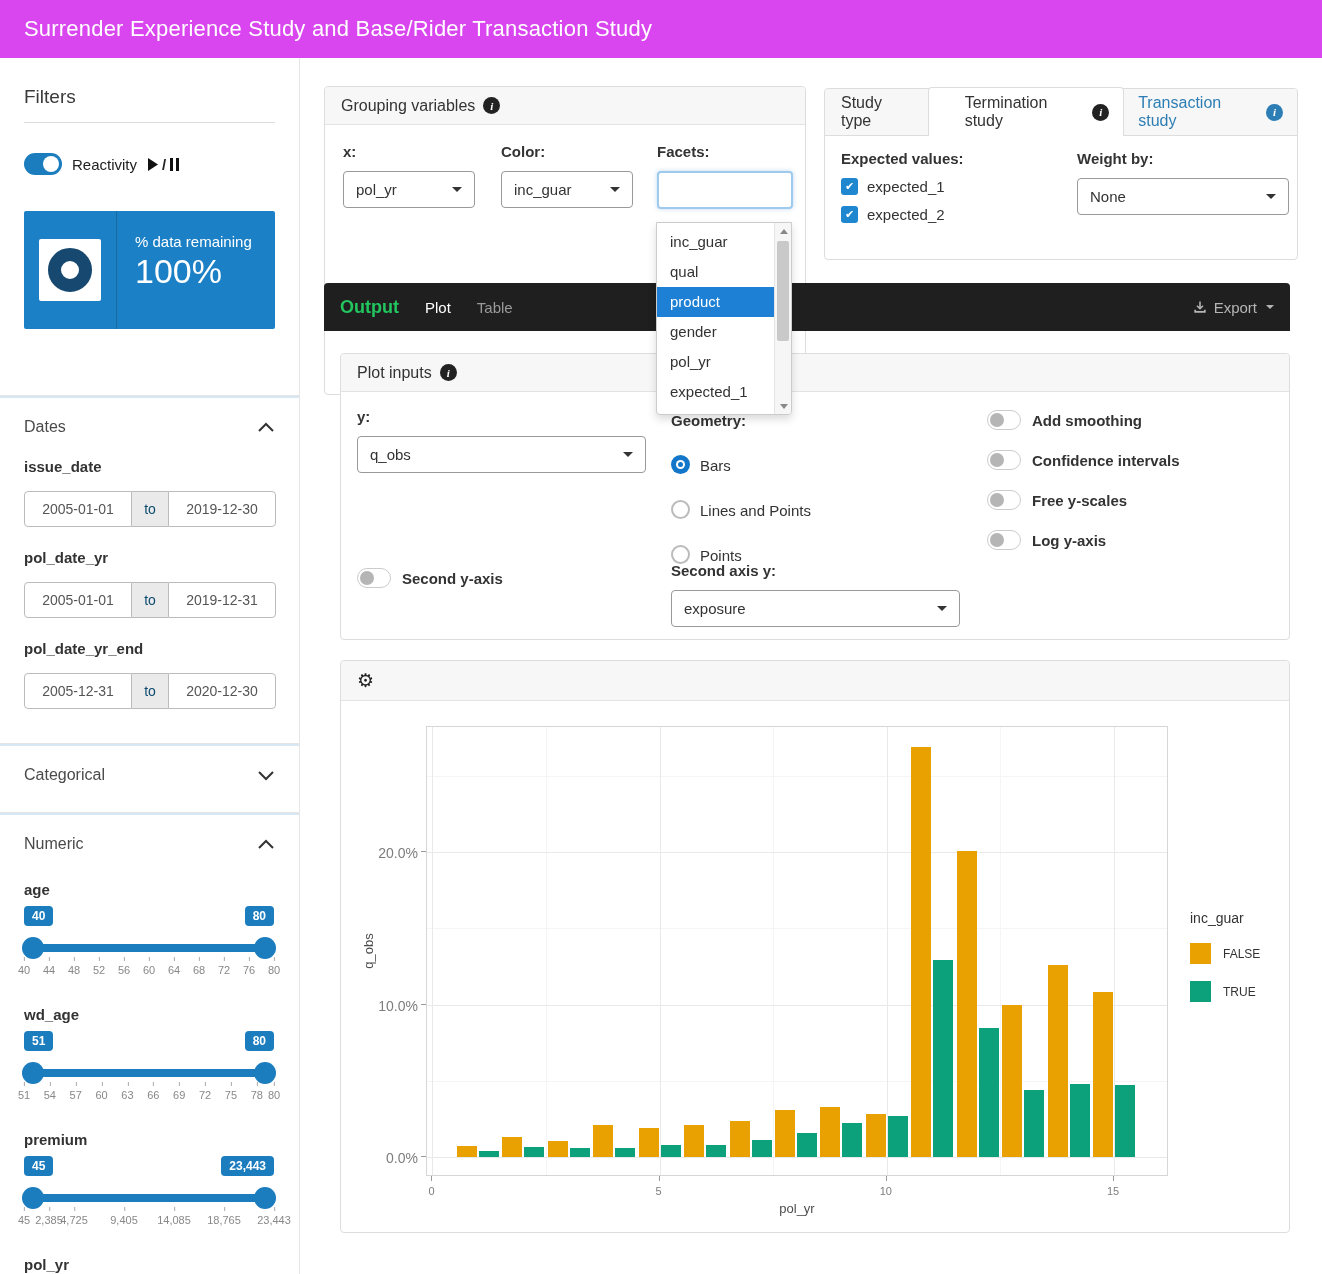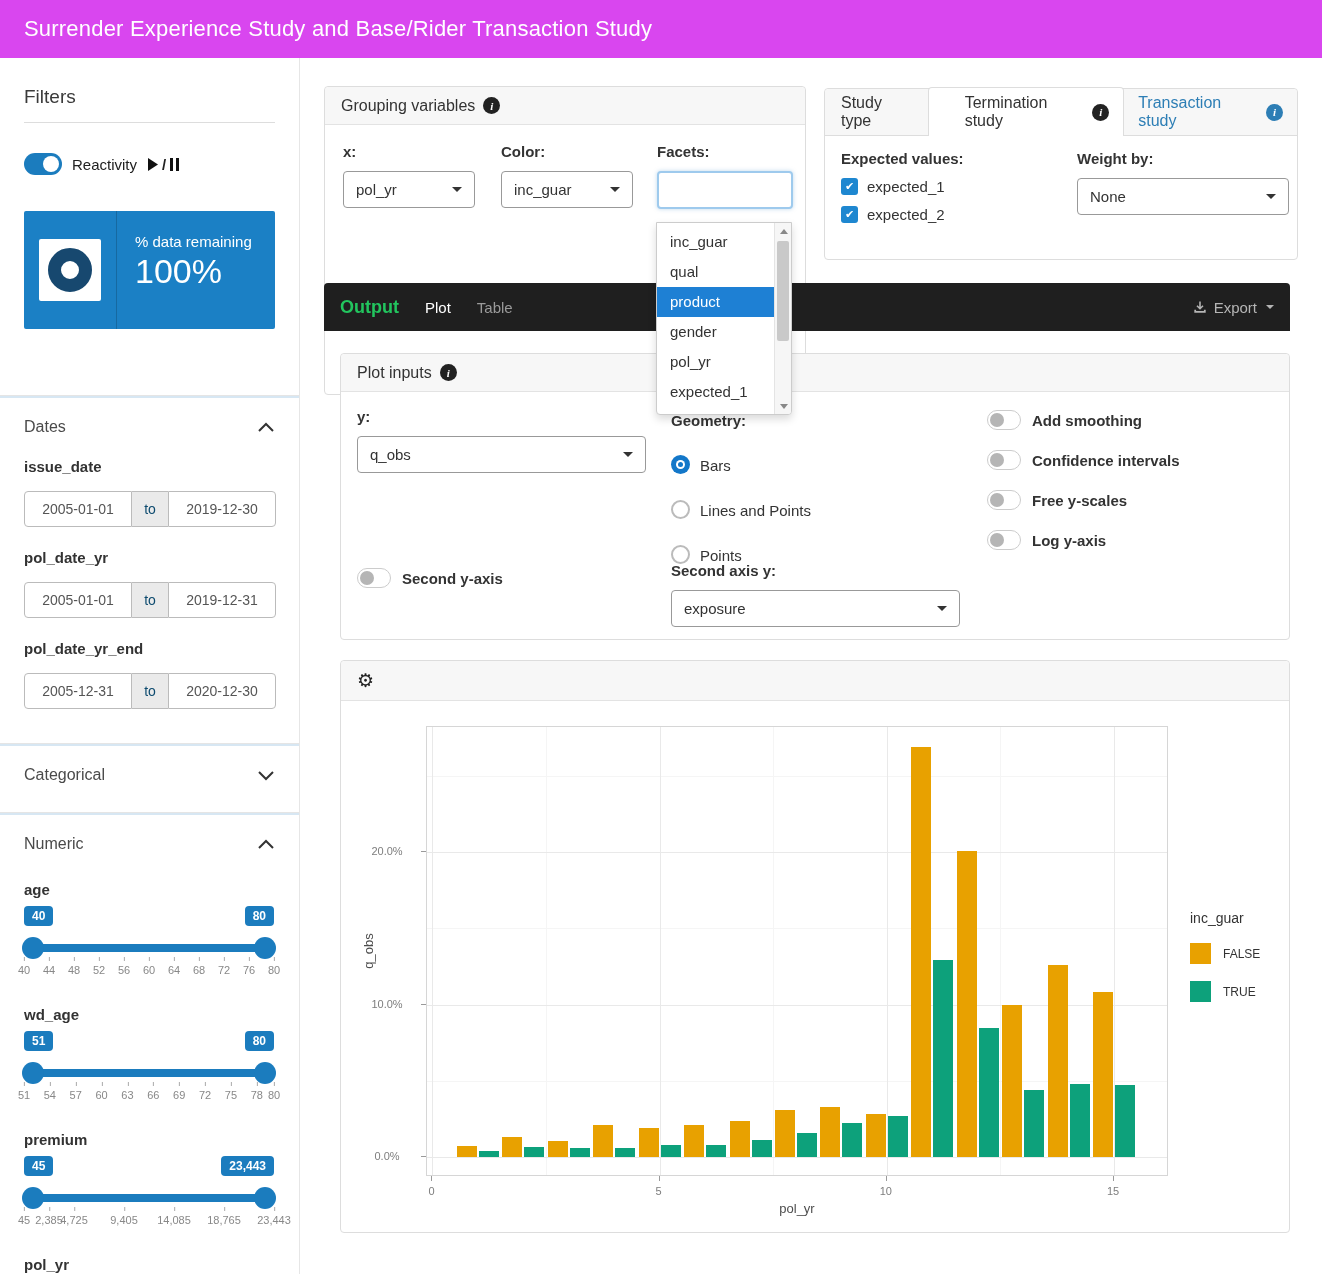--- a/index.html
+++ b/index.html
@@ -119,21 +119,21 @@
   
   .chartcard { left:40px; top:602px; width:950px; height:573px; }
   .chart-head { height:40px; background:#f7f7f7; border-bottom:1px solid #e3e3e3; border-radius:4px 4px 0 0; display:flex; align-items:center; padding:0 16px; }
   .gear { font-size:19px; color:#222; }
   .chart-body { position:relative; height:531px; }
   .plot-panel { position:absolute; left:85px; top:25px; width:742px; height:450px; background:#fff; border:1px solid #d6d6d6; overflow:hidden; }
   .gl-h { position:absolute; left:0; right:0; height:1px; }
   .gl-v { position:absolute; top:0; bottom:0; width:1px; }
   .gl-major { background:#e9e9e9; } .gl-minor { background:#f5f5f5; }
   .bar { position:absolute; width:20px; }
-  .ax-ylab { position:absolute; width:62px; text-align:center; font-size:11px; color:#7d7d7d; }
+  .ax-ylab { position:absolute; width:62px; text-align:right; font-size:14px; color:#7d7d7d; }
   .ax-xlab { position:absolute; transform:translateX(-50%); font-size:11px; color:#7d7d7d; }
   .ax-tick { position:absolute; background:#9a9a9a; }
   .ax-title-x { position:absolute; left:85px; width:742px; text-align:center; font-size:13px; color:#4d4d4d; }
   .ax-title-y { position:absolute; width:100px; height:16px; text-align:center; font-size:13px; color:#4d4d4d; transform:rotate(-90deg); }
   .legend { position:absolute; left:849px; top:209px; }
   .legend .lt { font-size:14px; color:#333; }
   .leg-row { display:flex; align-items:center; gap:12px; margin-top:17px; }
   .leg-sw { width:21px; height:21px; flex:none; }
   .leg-lab { font-size:12px; color:#333; }
 </style>

